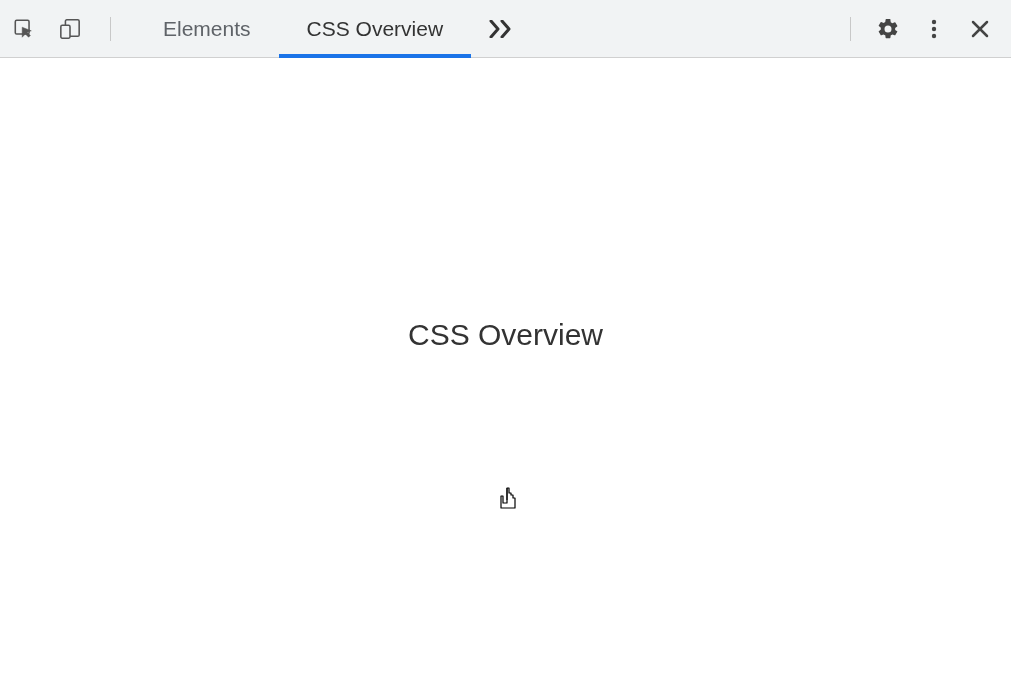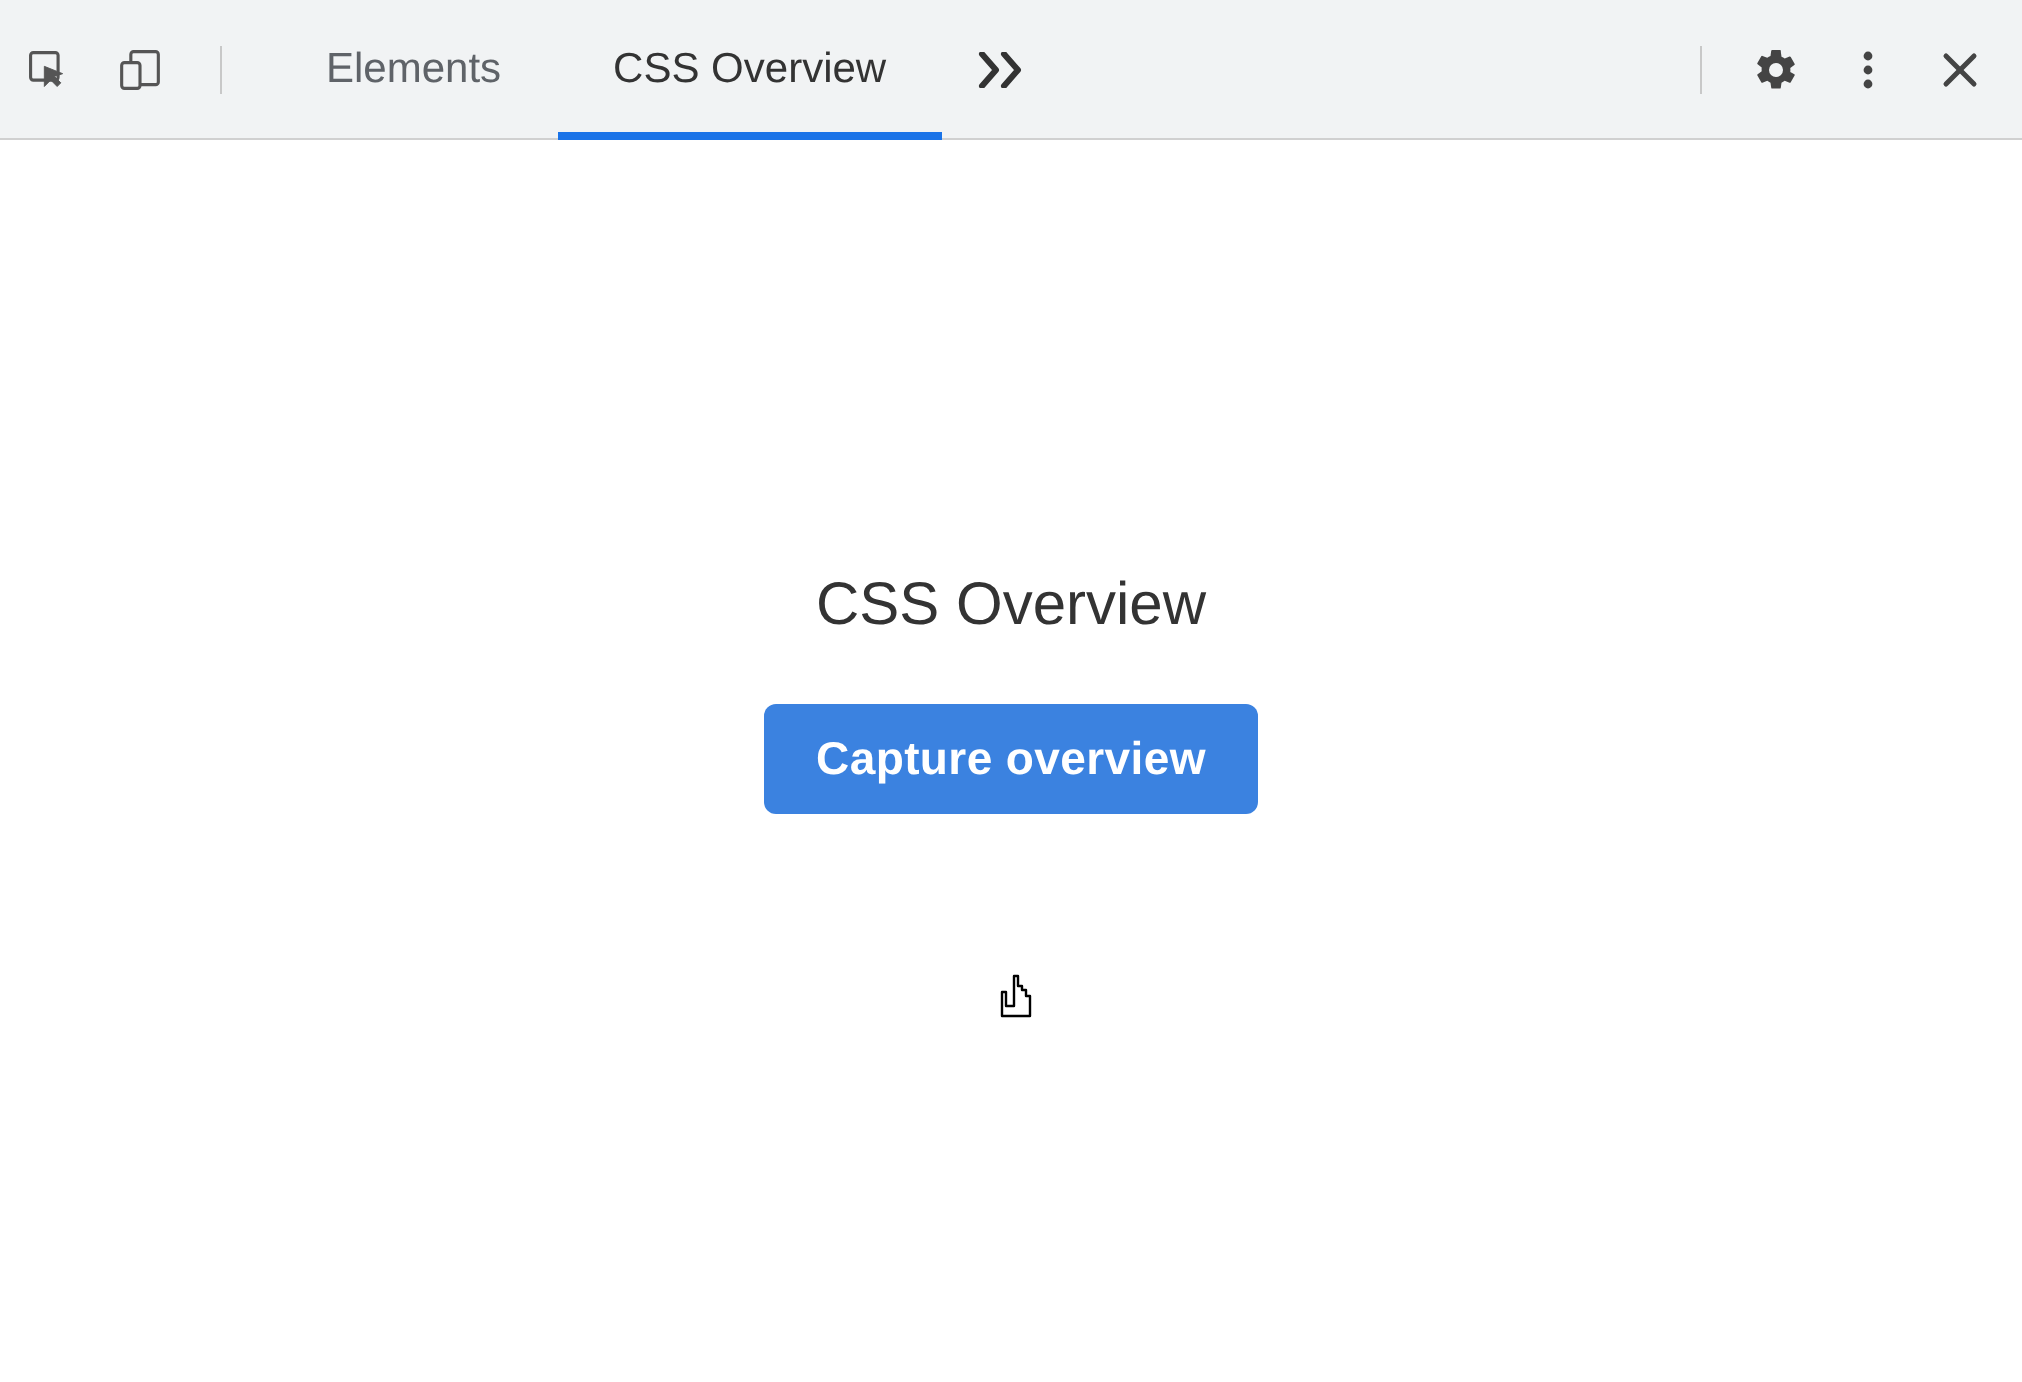--- a/index.html
+++ b/index.html
@@ -9,21 +9,21 @@
     }
     body {
       font-family: "Segoe UI", "Helvetica Neue", Arial, sans-serif;
       width: 1011px;
       height: 691px;
       background: #ffffff;
       overflow: hidden;
       position: relative;
     }
     .toolbar {
-      height: 70px;
+      height: 58px;
       background: #f1f3f4;
       border-bottom: 1px solid #d0d0d0;
       display: flex;
       align-items: center;
       padding: 0 10px;
     }
     .toolbar-left {
       display: flex;
       align-items: center;
       gap: 18px;
@@ -199,23 +199,20 @@
       <svg viewBox="0 0 24 24" fill="none" stroke="#444" stroke-width="2.5" stroke-linecap="round">
         <line x1="5" y1="5" x2="19" y2="19"></line>
         <line x1="19" y1="5" x2="5" y2="19"></line>
       </svg>
     </div>
   </div>
 </div>
 
 <div class="main">
   <div class="panel-title">CSS Overview</div>
-  <button class="capture-btn">
-    <span>Capture overview</span>
-  </button>
 </div>
 
 <div class="cursor-overlay">
   <svg viewBox="0 0 22 26">
     <path d="M7 2 L7 17 L3 17 L3 10 L1 10 L1 22 L15 22 L15 12 L13 12 L13 9 L11 9 L11 7 L9 7 L9 2 Z" fill="#ffffff" stroke="#000000" stroke-width="1.2" stroke-linejoin="round"></path>
     <path d="M7 2 L7 14" stroke="#000" stroke-width="1"></path>
   </svg>
 </div>
 
 </body></html>

